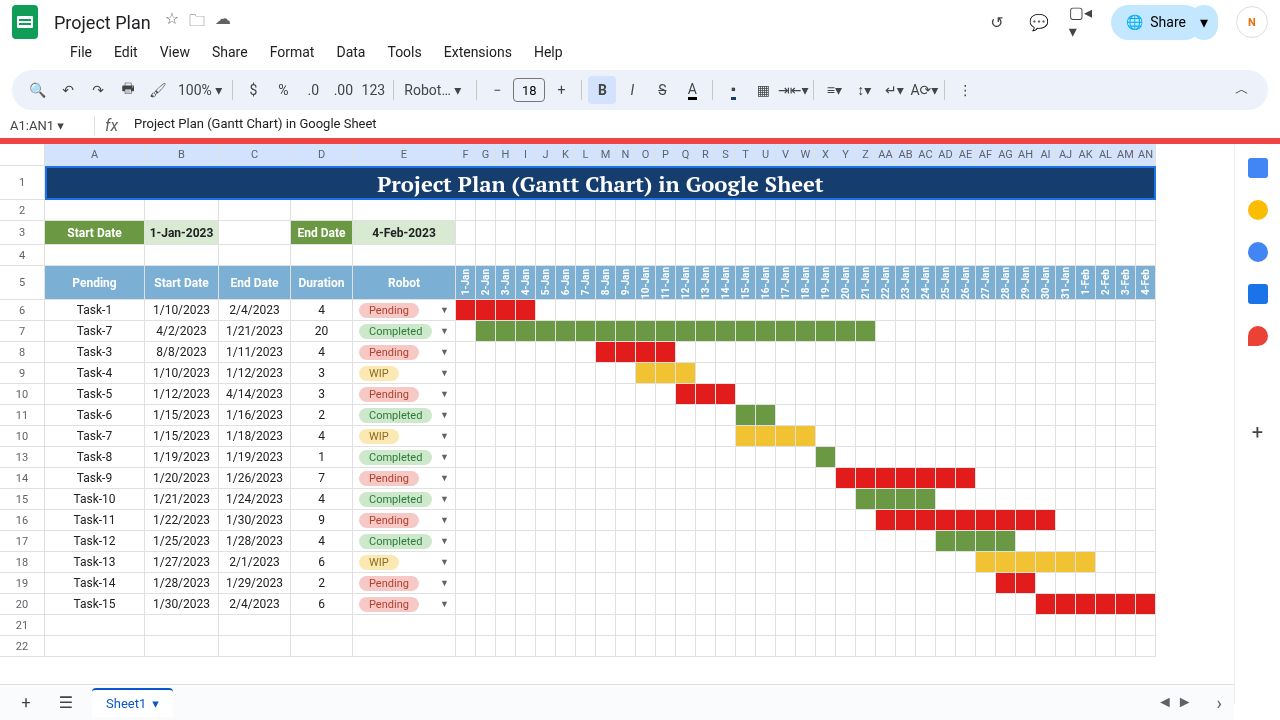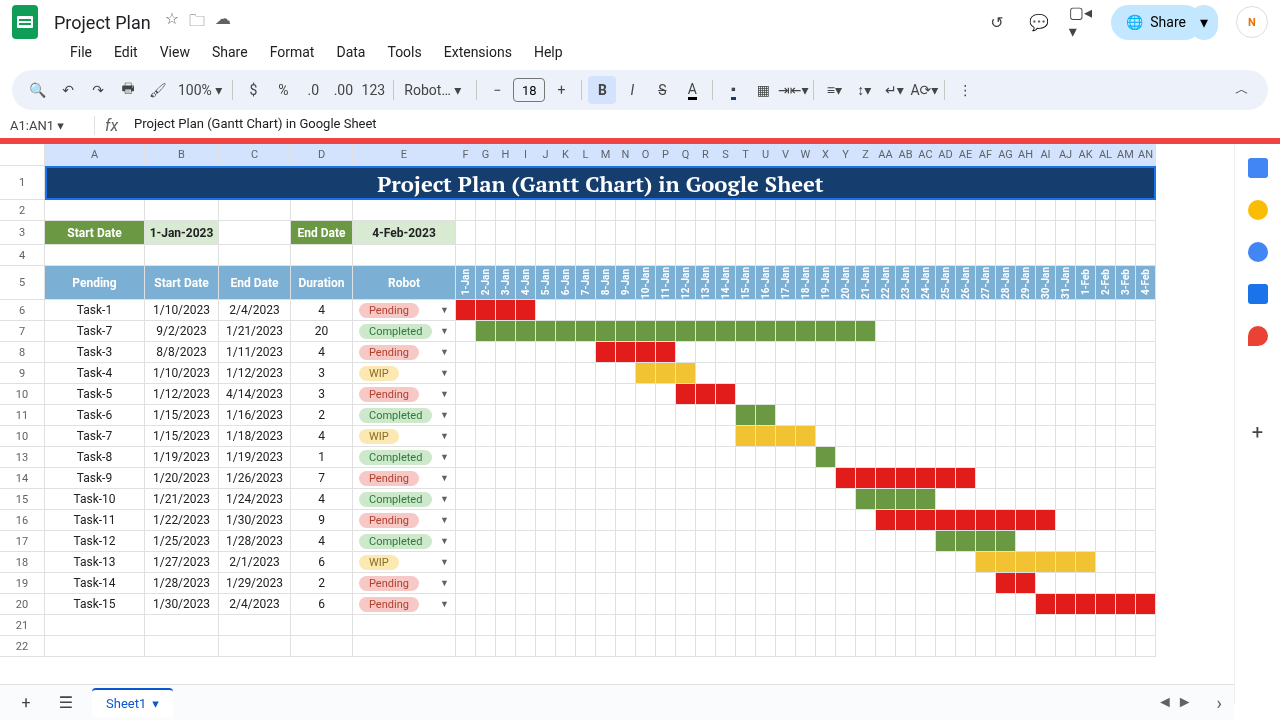--- a/index.html
+++ b/index.html
@@ -508,21 +508,21 @@
             <div class="cell " style="width:20px"></div>
             <div class="cell " style="width:20px"></div>
             <div class="cell " style="width:20px"></div>
             <div class="cell " style="width:20px"></div>
             <div class="cell " style="width:20px"></div>
             <div class="cell " style="width:20px"></div>
             <div class="cell " style="width:20px"></div>
           </div>
           <div class="crow">
             <div class="cell" style="width:100px">Task-7</div>
-            <div class="cell" style="width:74px">9/2/2023</div>
+            <div class="cell" style="width:74px">4/2/2023</div>
             <div class="cell" style="width:72px">1/21/2023</div>
             <div class="cell" style="width:62px">20</div>
             <div class="cell status-cell" style="width:103px">
               <span class="status-pill pill-completed">Completed</span>
               <span class="caret">▼</span>
             </div>
             <div class="cell " style="width:20px"></div>
             <div class="cell gantt-green" style="width:20px"></div>
             <div class="cell gantt-green" style="width:20px"></div>
             <div class="cell gantt-green" style="width:20px"></div>

